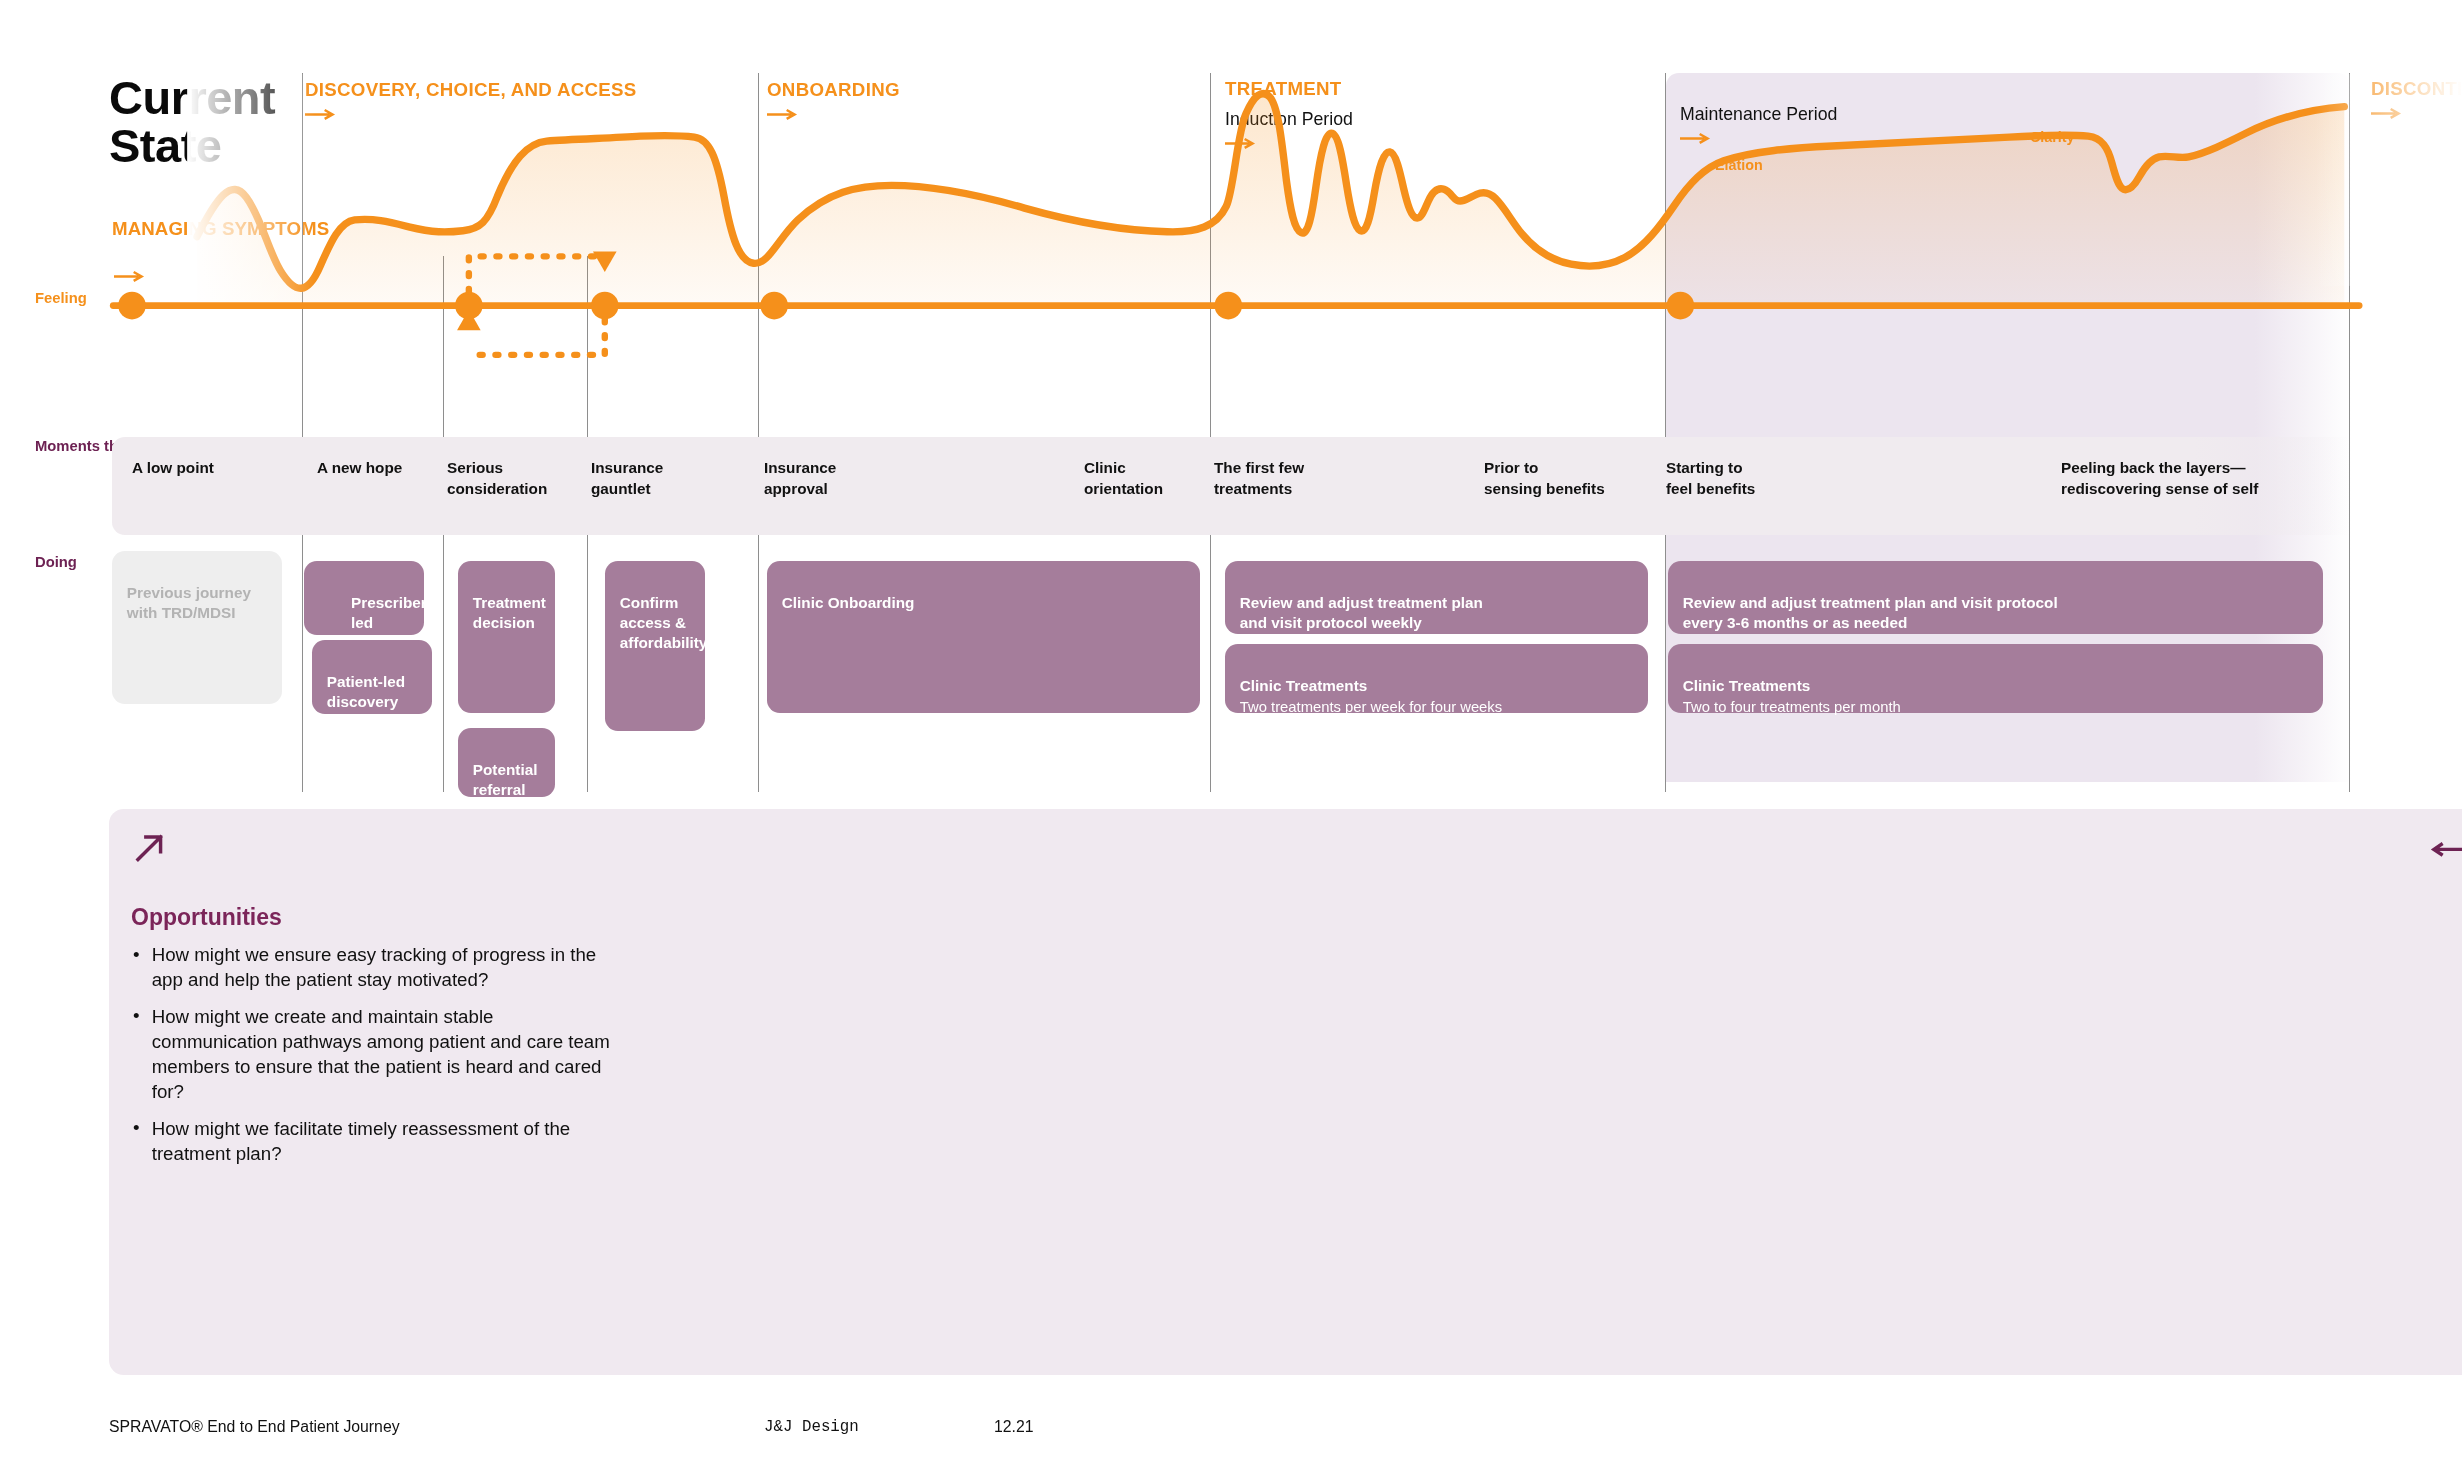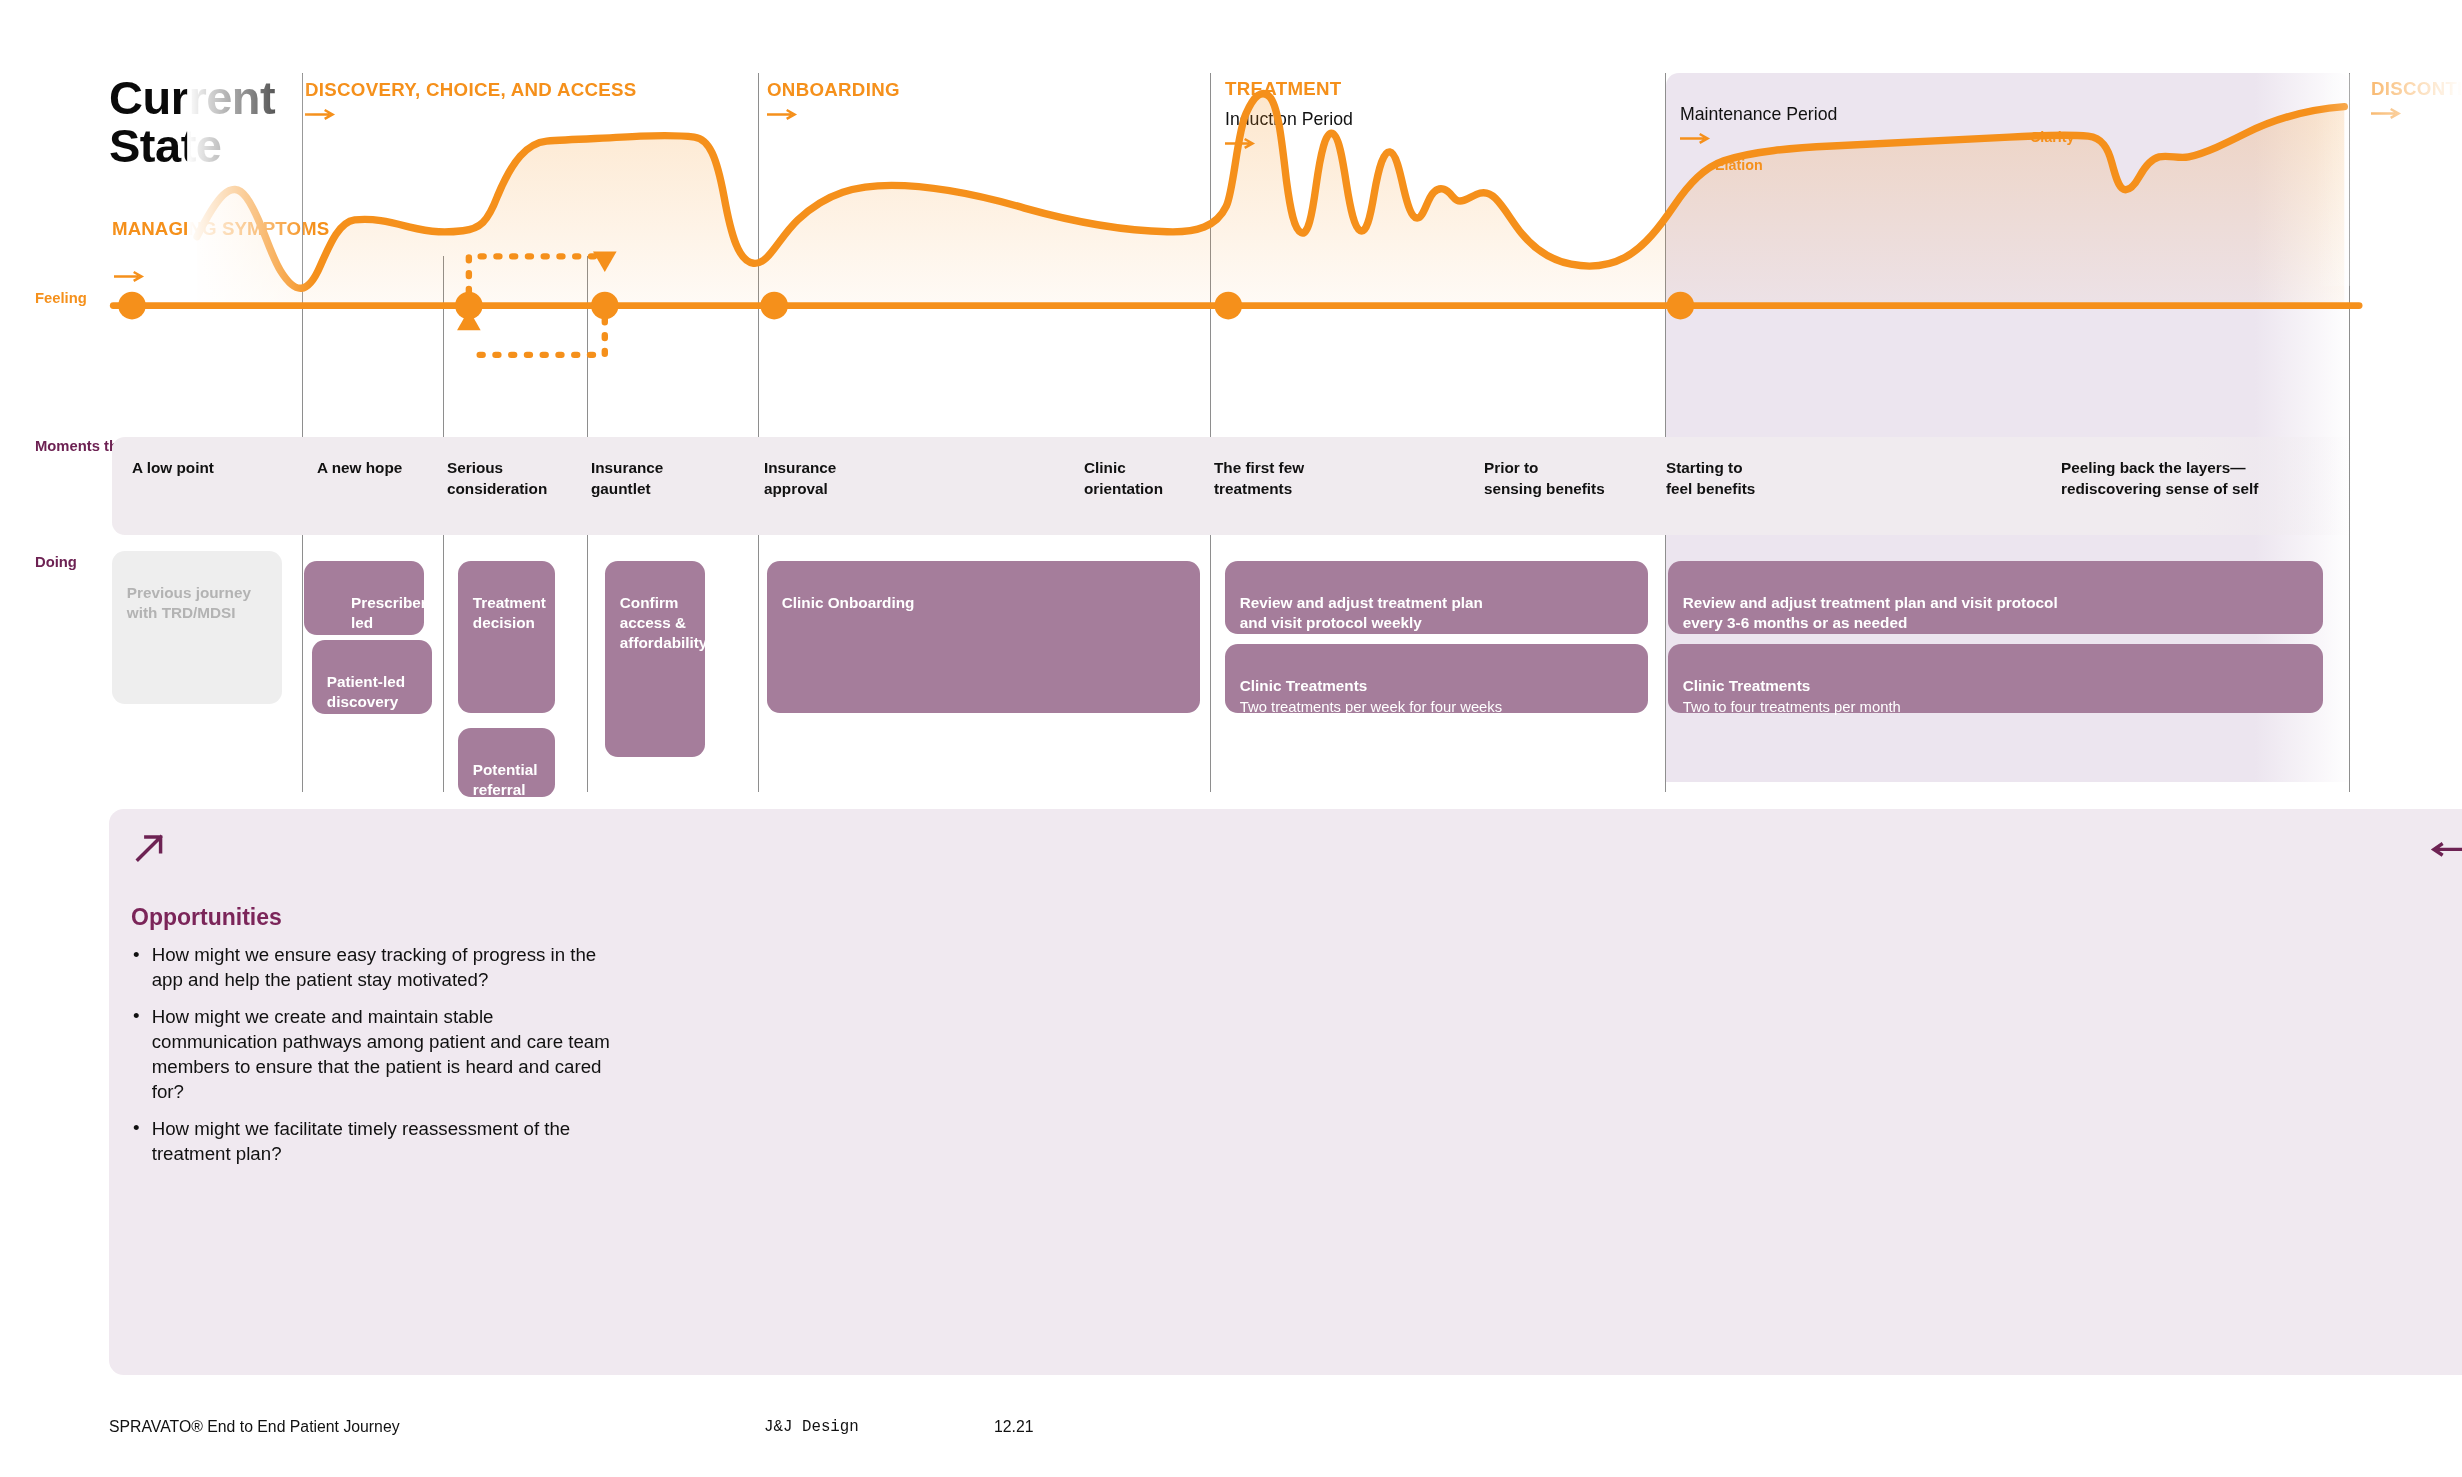--- a/index.html
+++ b/index.html
@@ -289,21 +289,21 @@
 discovery</span>
   </div>
   <div class="card" style="left:458px;  top:561px; width:97px;  height:152px;">
     <span>Treatment
 decision</span>
   </div>
   <div class="card" style="left:458px;  top:728px; width:97px;  height:69px;">
     <span>Potential
 referral</span>
   </div>
-  <div class="card" style="left:605px; top:561px; width:100px;  height:196px;">
+  <div class="card" style="left:605px; top:561px; width:100px;  height:170px;">
     <span>Confirm
 access &amp;
 affordability</span>
   </div>
   <div class="card" style="left:1225px; top:561px; width:423px;  height:73px;">
     <span>Review and adjust treatment plan
 and visit protocol weekly</span>
   </div>
   <div class="card" style="left:767px; top:561px; width:433px;  height:152px;">
     <span>Clinic Onboarding</span>

